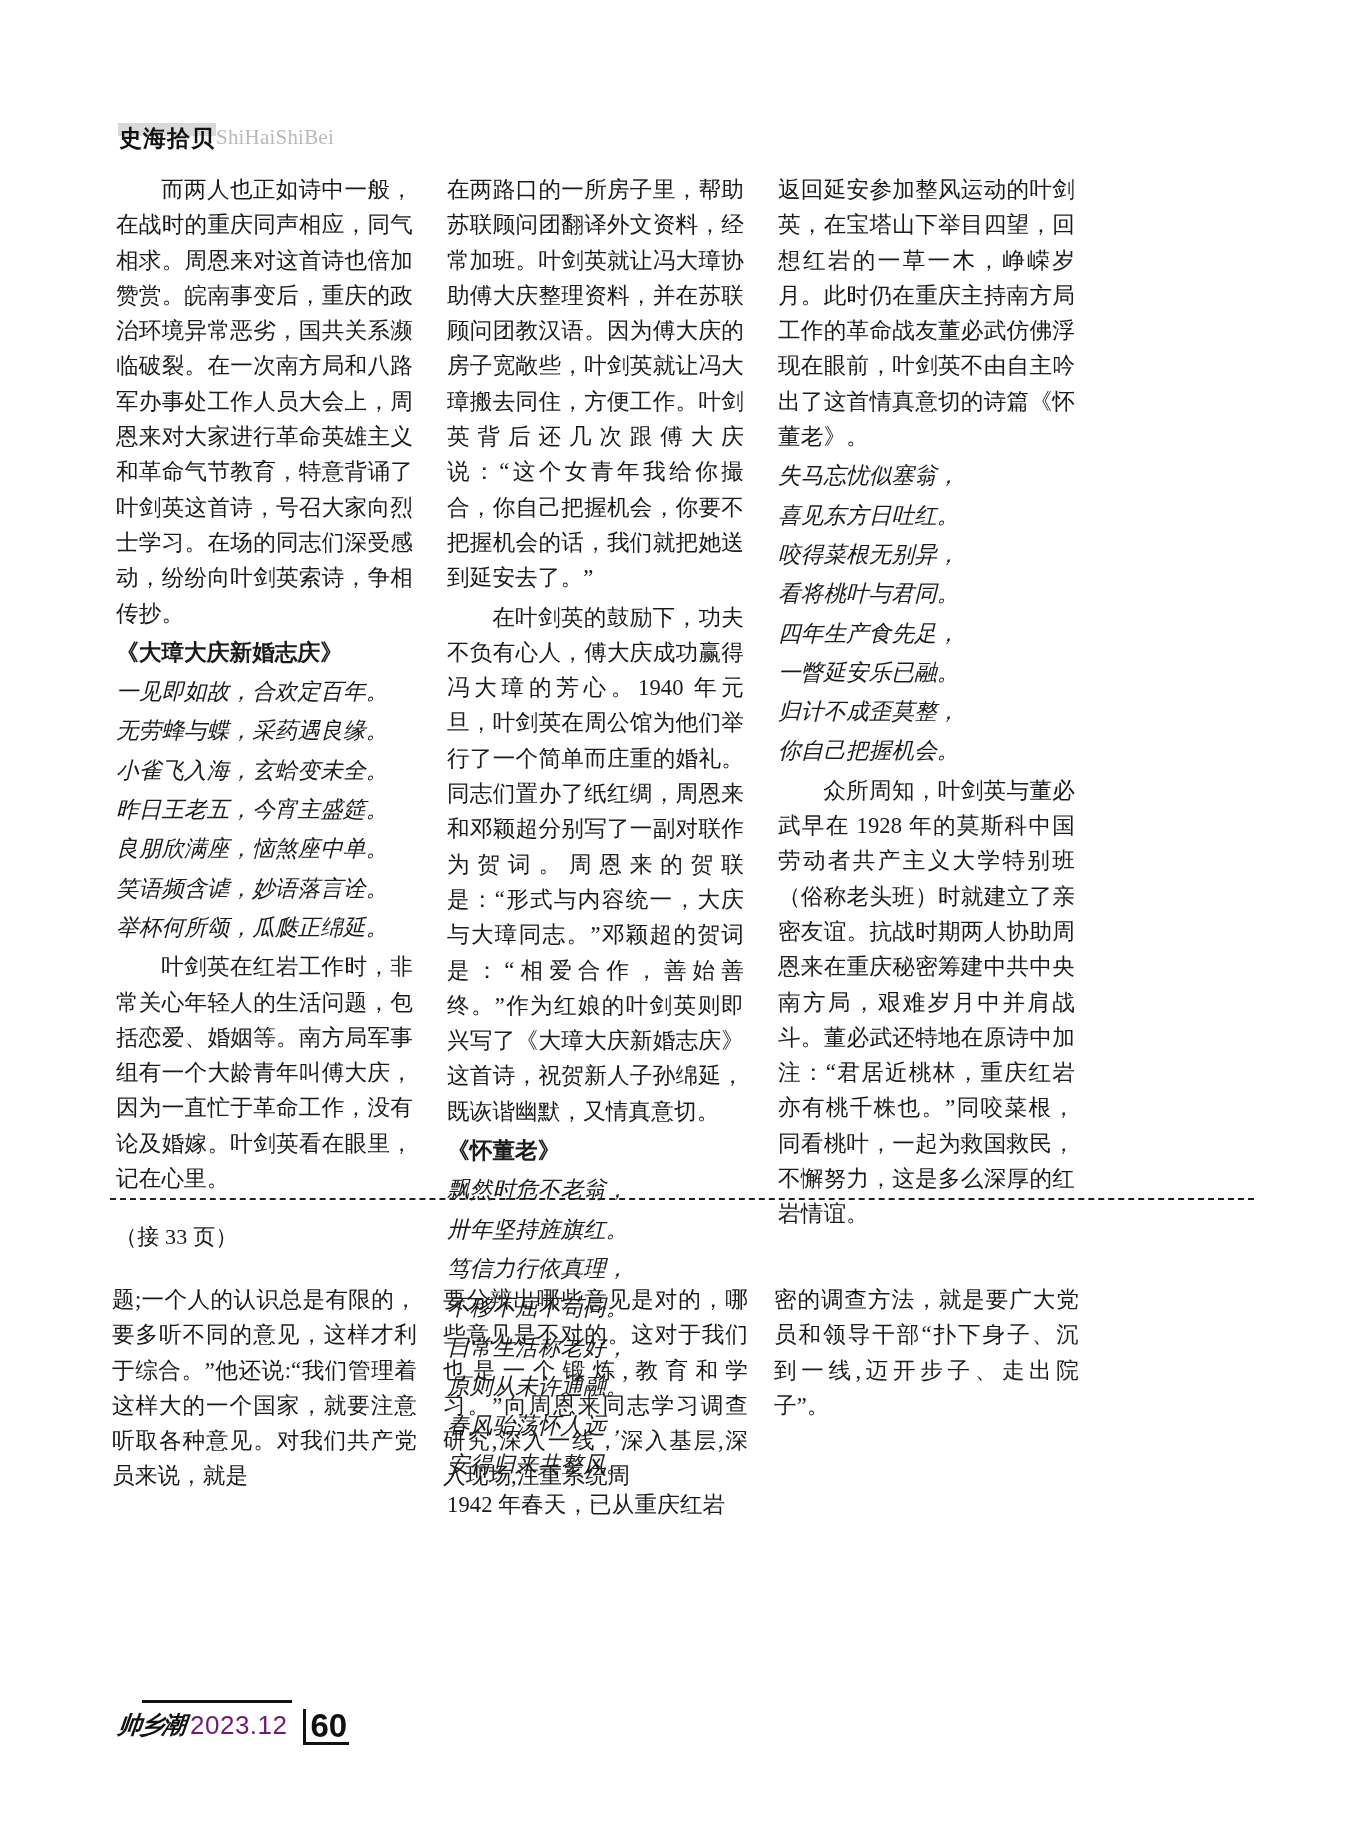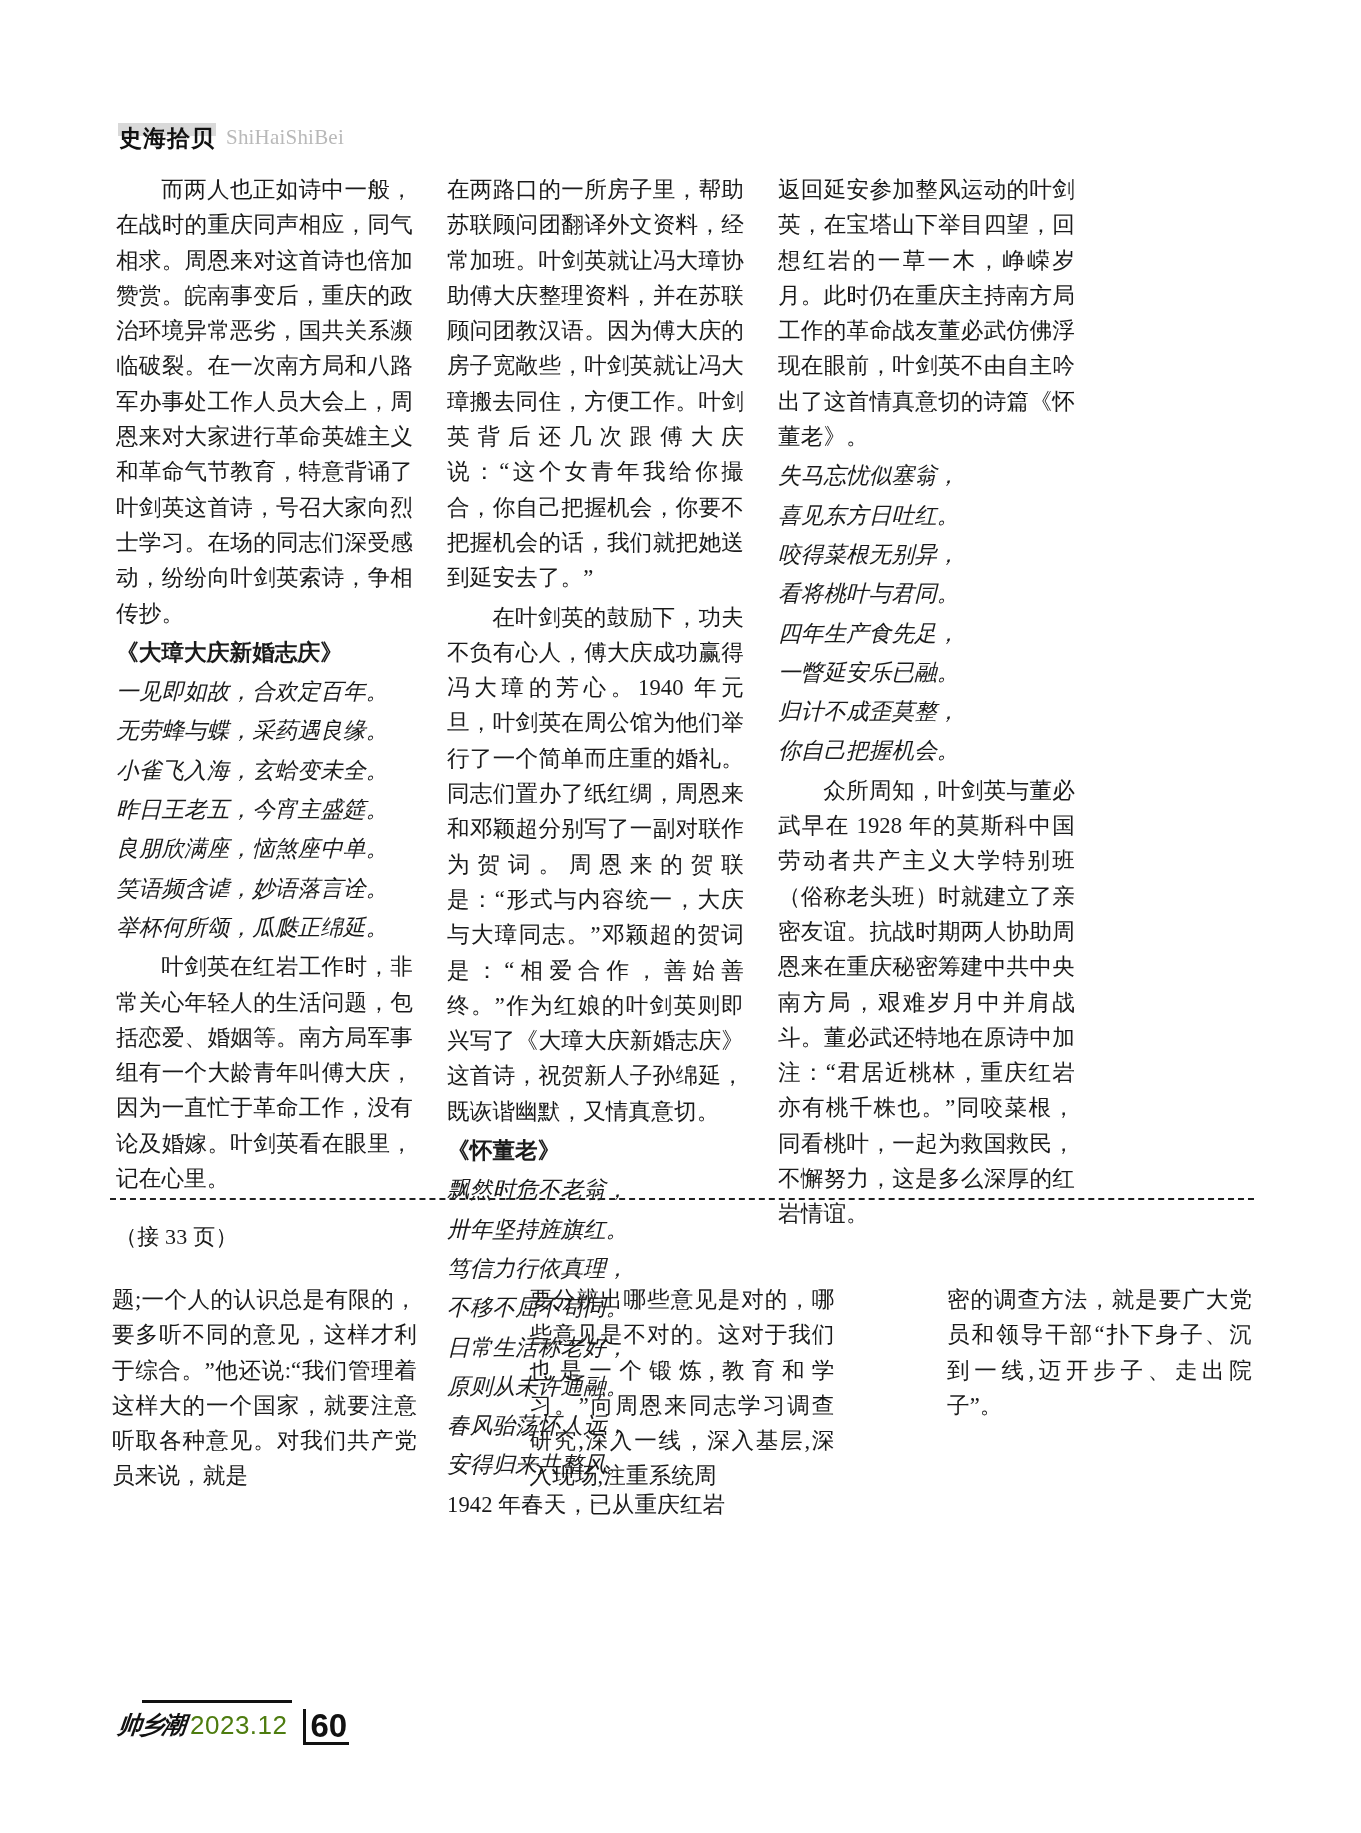--- a/index.html
+++ b/index.html
@@ -23,21 +23,20 @@
     background: #fff;
   }
 
   
   .runhead {
     position: absolute;
     left: 118px;
     top: 123px;
     display: flex;
     align-items: flex-end;
-    gap: 10px;
   }
   .runhead-cn {
     font-family: "DejaVu Serif", "Liberation Serif", serif;
     font-weight: bold;
     font-size: 23px;
     letter-spacing: 1px;
     color: #111;
     background: linear-gradient(to bottom, #d9d9d9 0 46%, transparent 46% 100%);
     padding: 2px 1px 0 1px;
     line-height: 1.15;
@@ -116,21 +115,20 @@
   }
 
   
   .cols-lower {
     position: absolute;
     left: 112px;
     top: 1282px;
     width: 1140px;
     display: flex;
     gap: 26px;
-    justify-content: space-between;
   }
   .cols-lower .col p {
     margin: 0;
     font-size: 22.6px;
     line-height: 35.3px;
     text-align: justify;
     text-justify: inter-ideograph;
   }
 
   
@@ -149,21 +147,21 @@
     font-size: 24px;
     color: #111;
     letter-spacing: -2px;
     transform: skewX(-6deg);
     margin-right: 6px;
     white-space: nowrap;
   }
   .footer-date {
     font-family: "Liberation Sans", sans-serif;
     font-size: 26px;
-    color: #4d7c0f;
+    color: #701a75;
     letter-spacing: 0.5px;
   }
   .footer-pagenum {
     font-family: "Liberation Sans", sans-serif;
     font-weight: bold;
     font-size: 33px;
     color: #111;
     line-height: 1;
     padding: 0 2px 0 4px;
     border-left: 3px solid #111;

